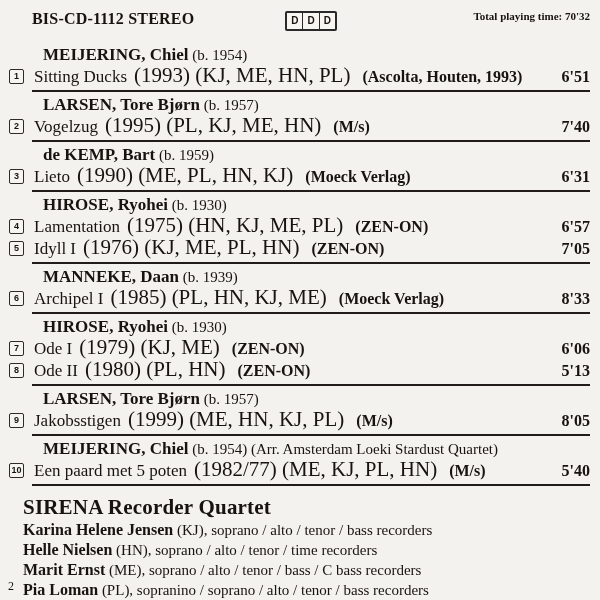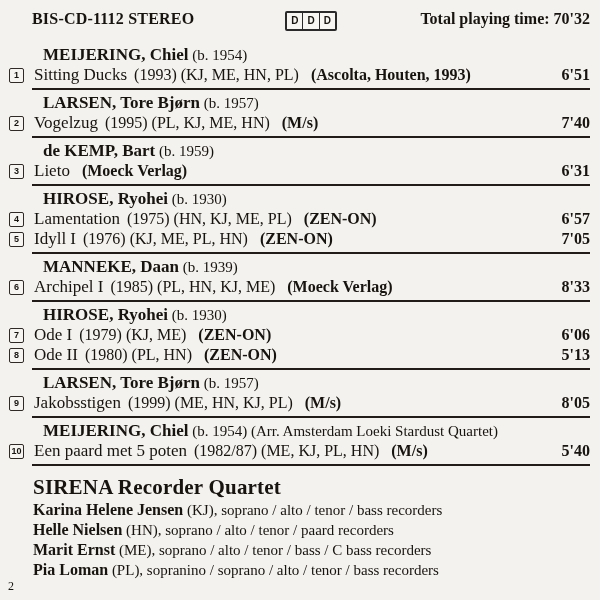--- a/index.html
+++ b/index.html
@@ -9,21 +9,21 @@
     background:#f3f2ee;
     color:#17130f;
     font-family:"Liberation Serif", serif;
     box-sizing:border-box;
     padding:10px 10px 0 8px;
     overflow:hidden;
   }
   
   .hdr{display:flex;align-items:flex-start;margin-bottom:14px;}
   .hdr-left{flex:1;font-weight:bold;font-size:16px;padding-left:24px;letter-spacing:.2px;}
-  .hdr-right{flex:1;font-weight:bold;font-size:16px;text-align:right;}
+  .hdr-right{flex:1;font-weight:bold;font-size:11px;text-align:right;}
   .spars{
     display:inline-flex;align-self:flex-start;margin-top:1px;
     border:2px solid #2a2a2a;border-radius:2px;
     font-family:"Liberation Sans", sans-serif;font-weight:bold;font-size:10px;line-height:1;
     background:#f7f6f3;
   }
   .spars .d{padding:3px 4px;border-right:1px solid #2a2a2a;}
   .spars .d:last-child{border-right:none;}
   
   .composer{margin-left:35px;line-height:19px;margin-top:2px;white-space:nowrap;}
@@ -32,27 +32,27 @@
   .track{display:flex;align-items:baseline;line-height:20px;white-space:nowrap;}
   .tno{
     align-self:center;flex:none;
     width:13px;height:13px;margin:0 10px 0 1px;
     border:1px solid #2f2a25;border-radius:2px;
     display:flex;align-items:center;justify-content:center;
     font-family:"Liberation Sans", sans-serif;font-size:9px;font-weight:bold;
     background:#f6f5f1;
   }
   .ttitle{font-weight:normal;font-size:17px;}
-  .tmeta{font-size:16px;margin-left:7px;}
+  .tmeta{font-size:21px;margin-left:7px;}
   .tpub{font-size:16px;font-weight:bold;margin-left:12px;}
   .tspace{flex:1;}
   .ttime{font-weight:bold;font-size:16px;}
   .rule{border:none;border-top:2px solid #211c17;margin:3px 0 3px 24px;}
   
-  .ens{margin-left:25px;margin-top:8px;}
+  .ens{margin-left:15px;margin-top:8px;}
   .ens-name{font-weight:bold;font-size:21px;line-height:26px;letter-spacing:.2px;}
   .member{font-size:15px;line-height:20px;white-space:nowrap;}
   .mname{font-weight:bold;font-size:16px;}
   .page-no{position:absolute;left:8px;bottom:6px;font-size:12px;}
 </style>
 </head>
 <body>
 
 <div class="page">
 
@@ -90,20 +90,21 @@
       <span class="ttime">7'40</span>
     </div>
     <hr class="rule">
   </div>
 
   <div>
     <div class="composer"><span class="cname">de KEMP, Bart</span><span class="cdetail"> (b. 1959)</span></div>
     <div class="track">
       <span class="tno">3</span>
       <span class="ttitle">Lieto</span>
+      <span class="tmeta"> (1990) (ME, PL, HN, KJ)</span>
       <span class="tpub">(Moeck Verlag)</span>
       <span class="tspace"></span>
       <span class="ttime">6'31</span>
     </div>
     <hr class="rule">
   </div>
 
   <div>
     <div class="composer"><span class="cname">HIROSE, Ryohei</span><span class="cdetail"> (b. 1930)</span></div>
     <div class="track">
@@ -170,31 +171,31 @@
       <span class="ttime">8'05</span>
     </div>
     <hr class="rule">
   </div>
 
   <div>
     <div class="composer"><span class="cname">MEIJERING, Chiel</span><span class="cdetail"> (b. 1954) (Arr. Amsterdam Loeki Stardust Quartet)</span></div>
     <div class="track">
       <span class="tno">10</span>
       <span class="ttitle">Een paard met 5 poten</span>
-      <span class="tmeta"> (1982/87) (ME, KJ, PL, HN)</span>
+      <span class="tmeta"> (1982/77) (ME, KJ, PL, HN)</span>
       <span class="tpub">(M/s)</span>
       <span class="tspace"></span>
       <span class="ttime">5'40</span>
     </div>
     <hr class="rule">
   </div>
 
   <div class="ens">
     <div class="ens-name">SIRENA Recorder Quartet</div>
     <div class="member"><span class="mname">Karina Helene Jensen</span><span> (KJ), soprano / alto / tenor / bass recorders</span></div>
-    <div class="member"><span class="mname">Helle Nielsen</span><span> (HN), soprano / alto / tenor / paard recorders</span></div>
+    <div class="member"><span class="mname">Helle Nielsen</span><span> (HN), soprano / alto / tenor / time recorders</span></div>
     <div class="member"><span class="mname">Marit Ernst</span><span> (ME), soprano / alto / tenor / bass / C bass recorders</span></div>
     <div class="member"><span class="mname">Pia Loman</span><span> (PL), sopranino / soprano / alto / tenor / bass recorders</span></div>
   </div>
 
   <div class="page-no">2</div>
 
 </div>
 
 </body></html>

